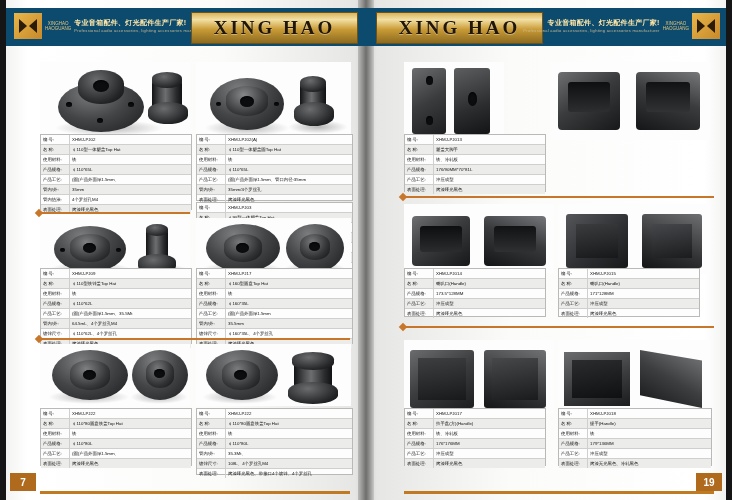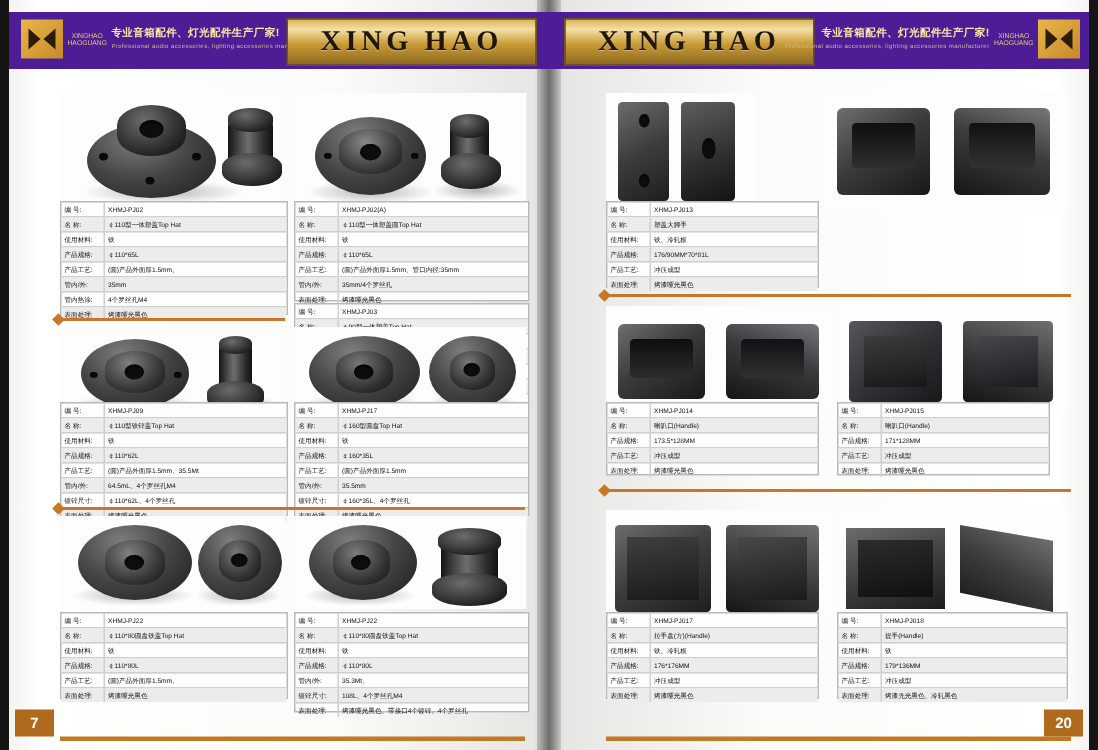--- a/index.html
+++ b/index.html
@@ -9,21 +9,21 @@
   
   .page{position:absolute;top:0;height:500px;width:360px;background:#efefee;}
   .page.left{left:6px;background:linear-gradient(to right,#f3f3f2 0%,#ffffff 6%,#fbfbfa 60%,#e6e6e4 97%,#cfcfcd 100%);}
   .page.right{left:366px;background:linear-gradient(to left,#f3f3f2 0%,#ffffff 6%,#fbfbfa 60%,#e6e6e4 97%,#cfcfcd 100%);}
   .gutter{position:absolute;left:358px;top:0;width:16px;height:500px;
      background:linear-gradient(to right,#bcbcba 0%,#8e8e8c 30%,#6e6e6c 50%,#8e8e8c 70%,#c9c9c7 100%);}
   .edge-l{position:absolute;left:0;top:0;width:6px;height:500px;background:#151515;}
   .edge-r{position:absolute;right:0;top:0;width:6px;height:500px;background:#151515;}
 
   
-  .header{position:absolute;top:8px;height:38px;background:#4c1d95;}
+  .header{position:absolute;top:8px;height:38px;background:#0c4a6e;}
   .header.left{left:6px;width:360px;}
   .header.right{left:366px;width:360px;}
   .hdr-inner{position:relative;width:100%;height:100%;}
   .brandblock{position:absolute;top:5px;display:flex;align-items:center;gap:3px;}
   .brand-logo{width:28px;height:26px;background:linear-gradient(135deg,#e8b64a,#c8892b);display:flex;align-items:center;justify-content:center;}
   .brand-logo svg{display:block;}
   .brand-cn{color:#f2d07a;font-size:6.5px;line-height:1.25;letter-spacing:.3px;}
   .brand-cn .l1{font-size:7px;font-weight:bold;color:#ffe7a8;}
   .brand-cn .l2{font-size:4px;color:#cbbb8f;}
   .brand-side{color:#e7c578;font-size:4.5px;line-height:1.2;text-align:center;}
@@ -603,14 +603,14 @@
       </div>
     <div class="r alt">
         <div class="k">表面处理:</div>
         <div class="v">烤漆无光黑色、冷轧黑色</div>
       </div>
   </div>
 
   <div class="footbar" style="left:40px;width:310px;"></div>
   <div class="footbar" style="left:404px;width:310px;"></div>
   <div class="pagenum left">7</div>
-  <div class="pagenum right">20</div>
+  <div class="pagenum right">19</div>
 </div>
 
 </body></html>

